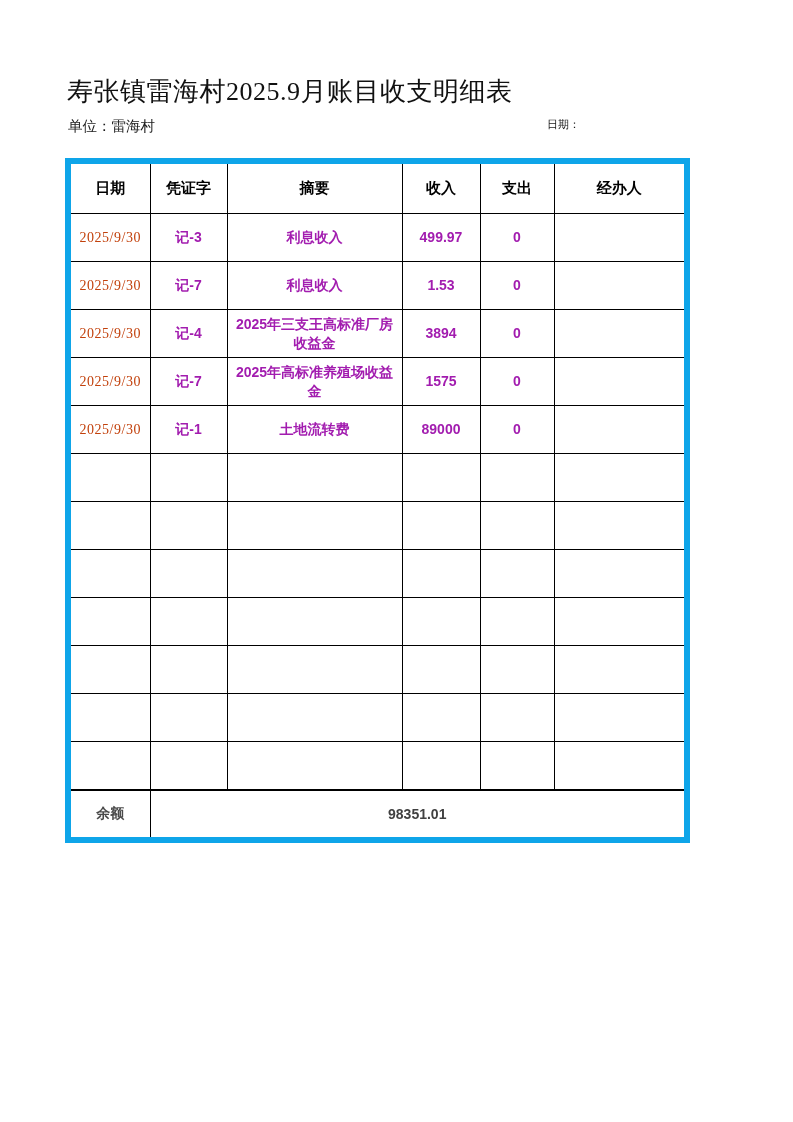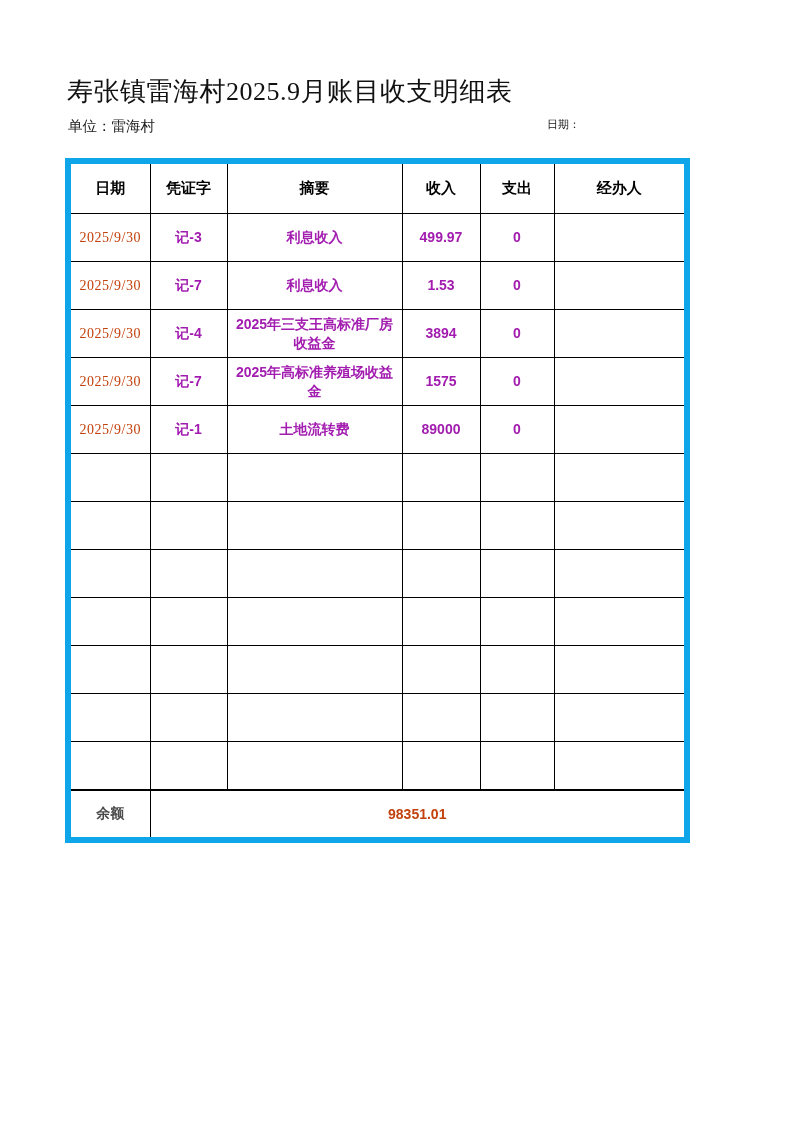--- a/index.html
+++ b/index.html
@@ -98,21 +98,21 @@
   }
   td.c-balance-label {
     font-family: "Liberation Serif", "DejaVu Serif", serif;
     font-weight: 700;
     color: #4a4a4a;
     font-size: 14.5px;
   }
   td.c-balance-value {
     font-family: "Liberation Sans", sans-serif;
     font-weight: 700;
-    color: #c2410c;
+    color: #404040;
     font-size: 14.5px;
     margin-left: 26px;
   }
 </style>
 </head>
 <body>
 
 <div class="page">
 
   <h1 class="doc-title">寿张镇雷海村2025.9月账目收支明细表</h1>

